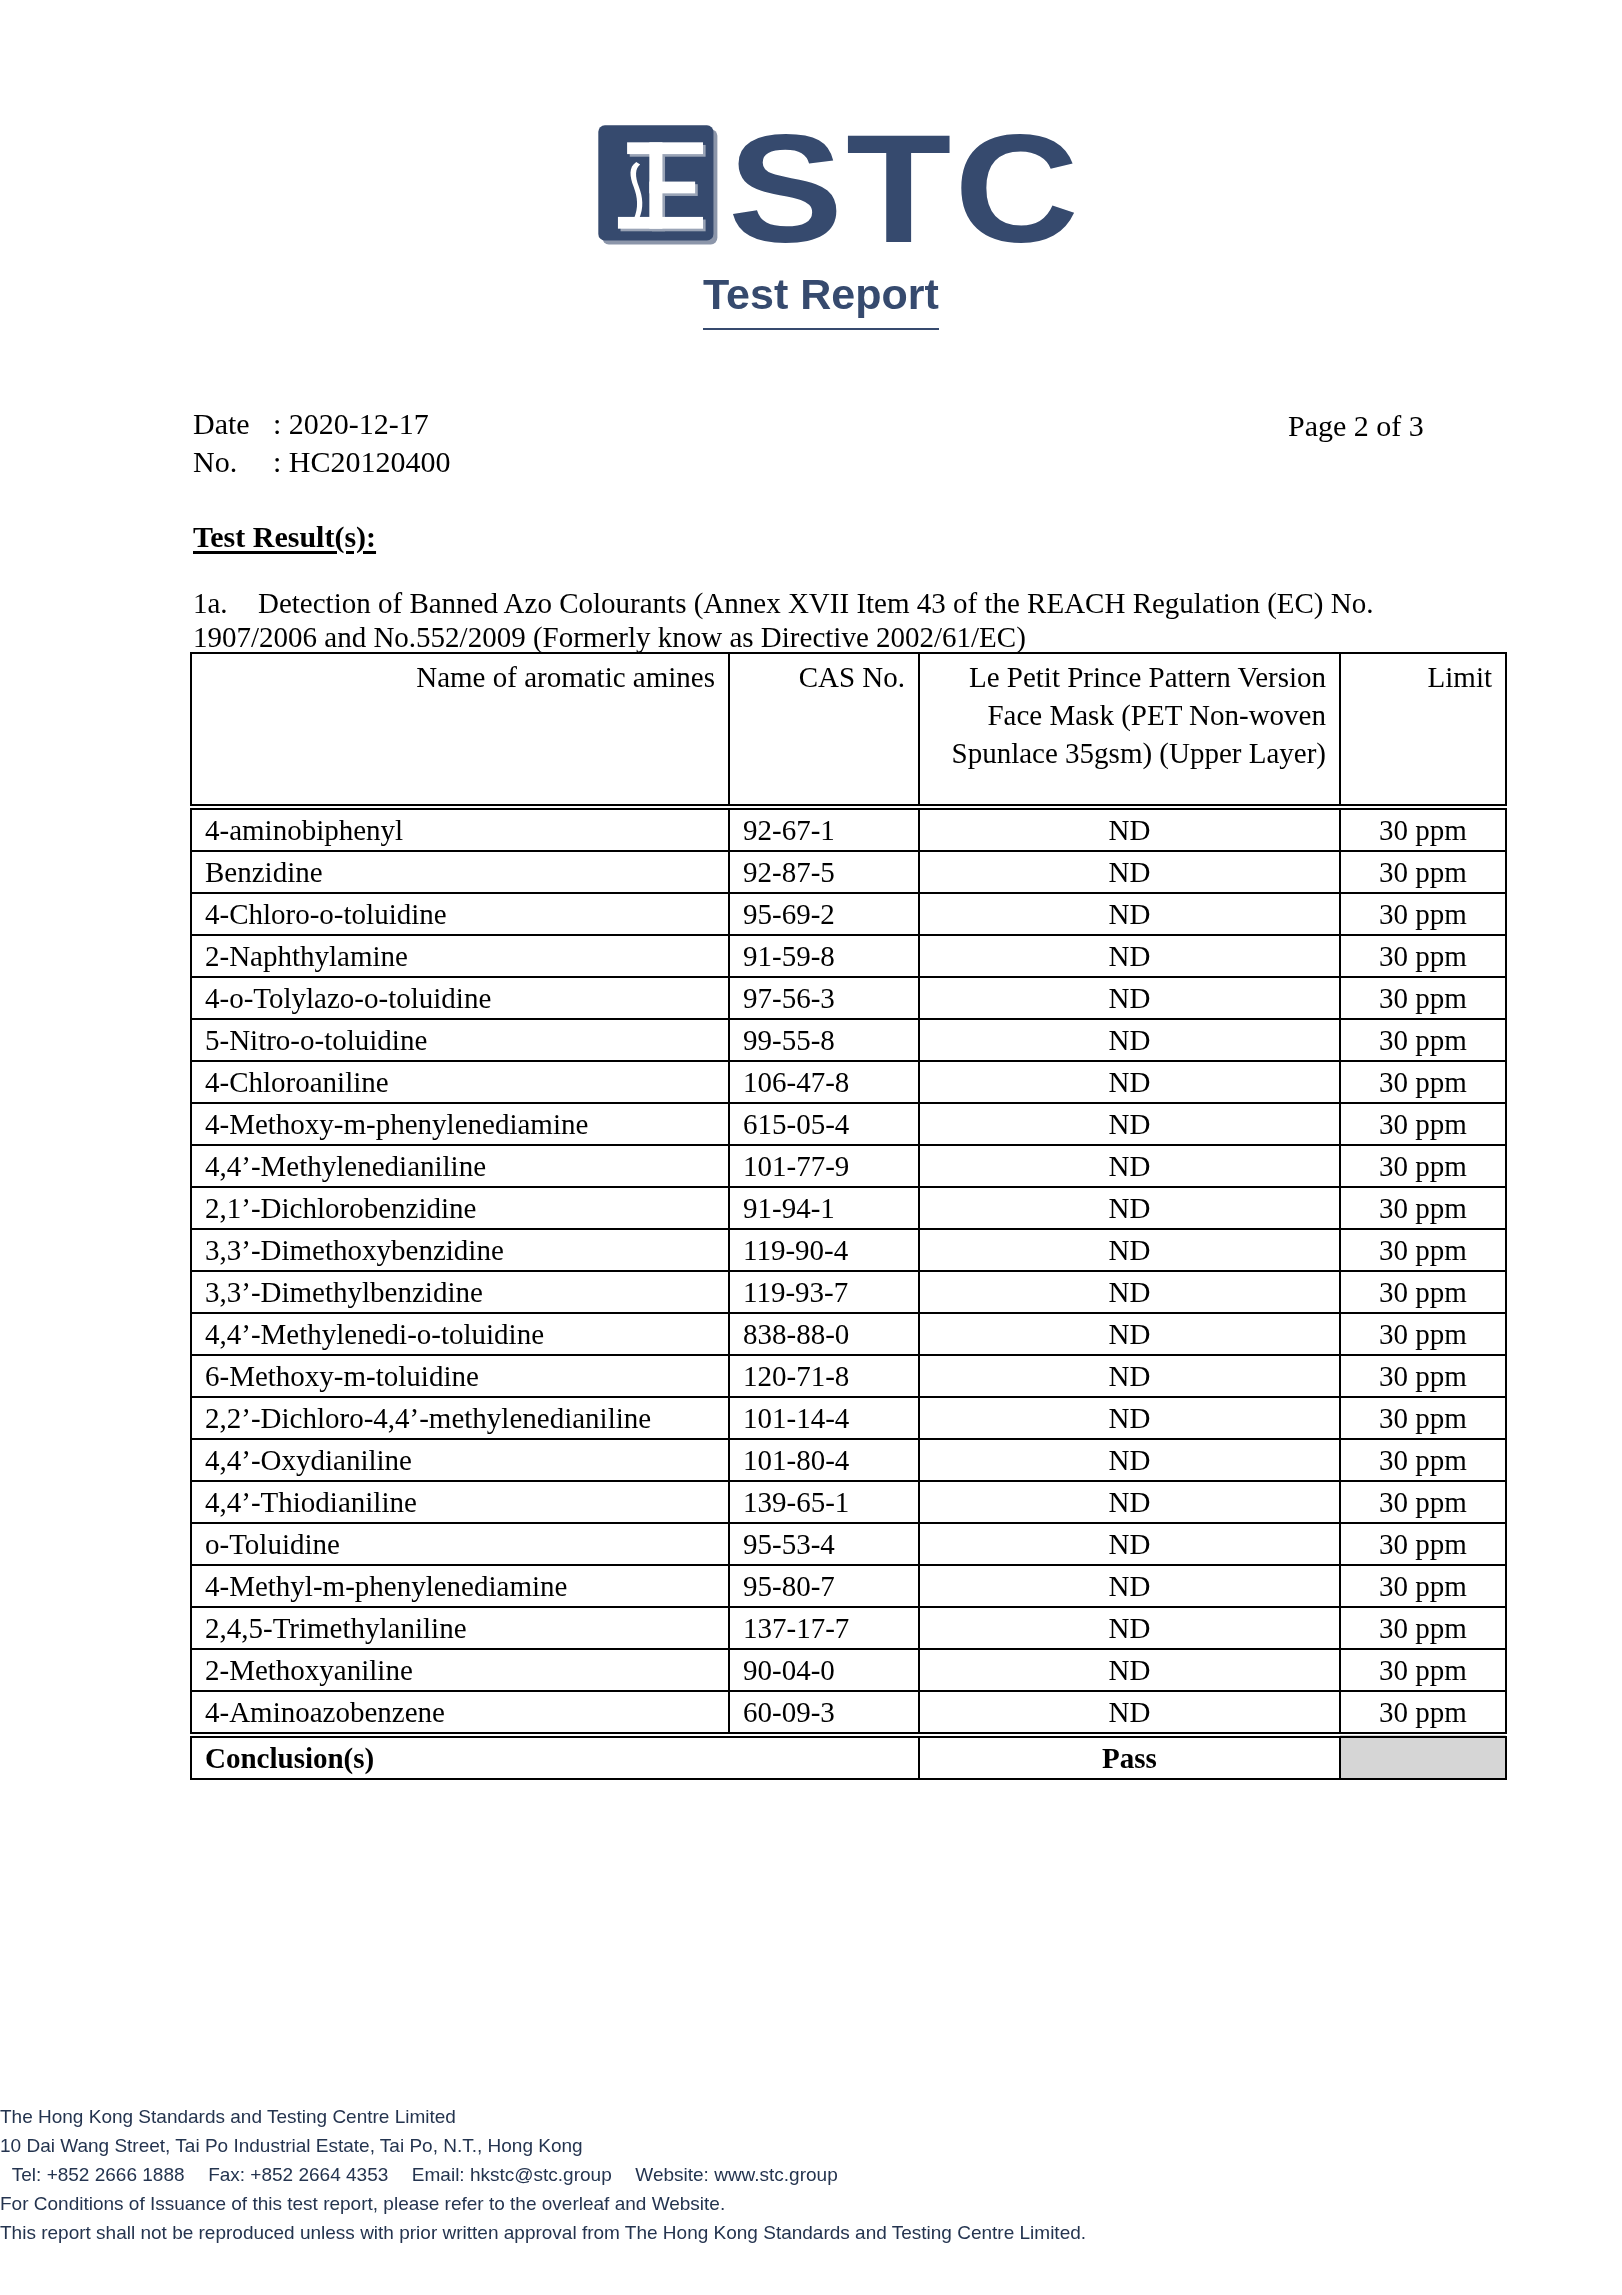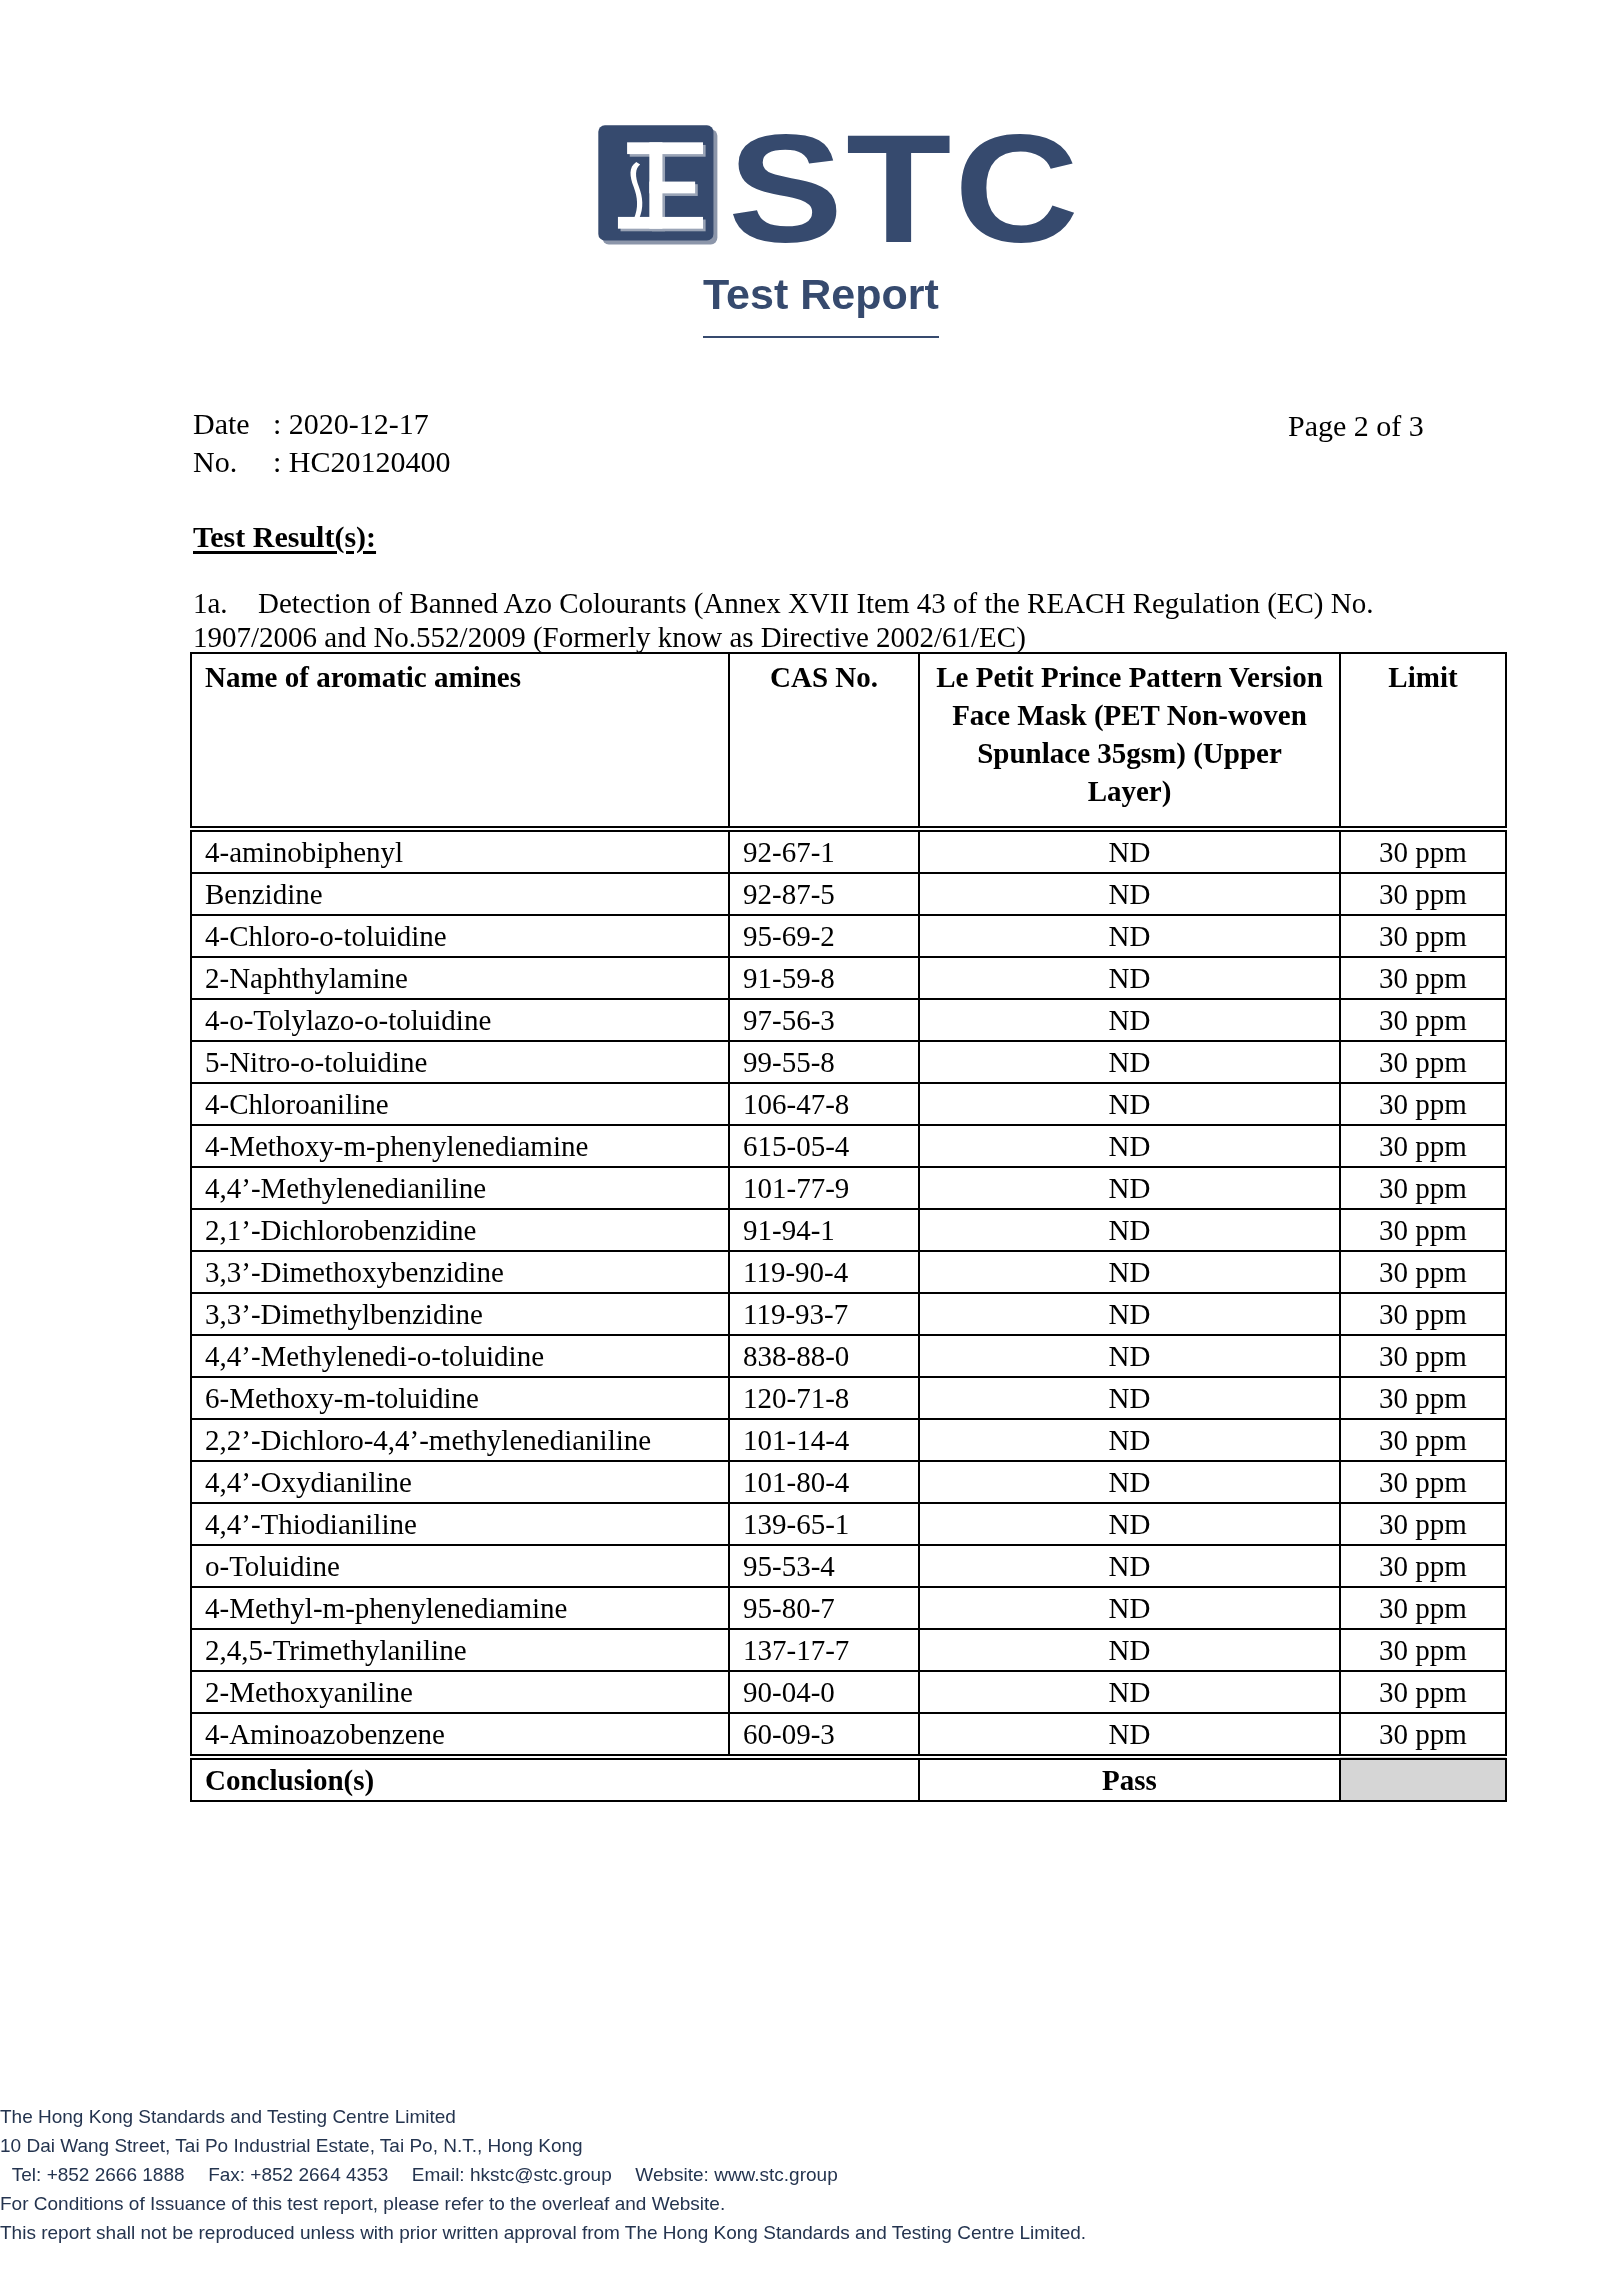--- a/index.html
+++ b/index.html
@@ -45,21 +45,21 @@
     }
     .logo-subtitle {
       position: absolute;
       left: 106px;
       top: 149px;
       font-family: "Liberation Sans", "DejaVu Sans", sans-serif;
       font-weight: 700;
       font-size: 43px;
       color: #364a6e;
       line-height: 1;
-      padding-bottom: 20px;
+      padding-bottom: 12px;
       border-bottom: 2.6px solid #364a6e;
       letter-spacing: 0px;
     }
     
     .meta {
       position: absolute;
       font-size: 30px;
       line-height: 1;
     }
     .meta-row {
@@ -110,26 +110,27 @@
       font-size: 29px;
       table-layout: fixed;
     }
     table.results th,
     table.results td {
       border: 2.6px solid #000;
       padding: 0 13px;
       vertical-align: middle;
     }
     table.results th {
-      font-weight: 700;
+      font-weight: 400;
       vertical-align: top;
       padding-top: 3.9px;
-      padding-bottom: 16px;
+      padding-bottom: 2px;
       line-height: 38px;
       height: 144px;
+      text-align: right;
     }
     table.results thead tr {
       border-bottom: 6.5px double #000;
     }
     table.results thead th {
       border-bottom: 6.5px double #000;
     }
     table.results td {
       height: 40px;
       line-height: 38px;

